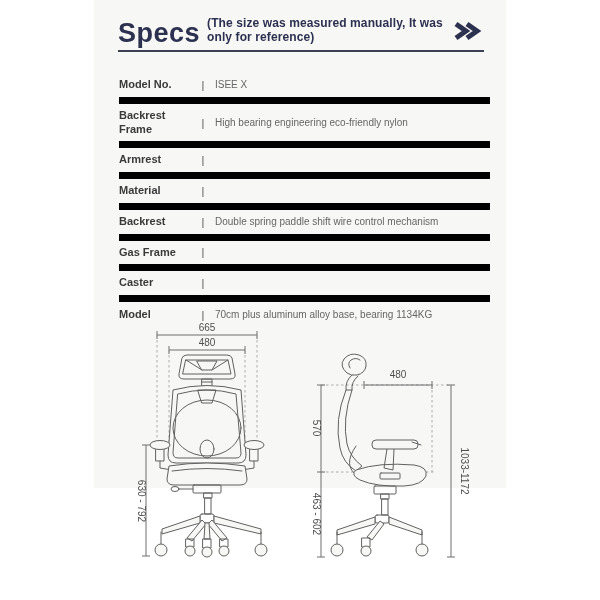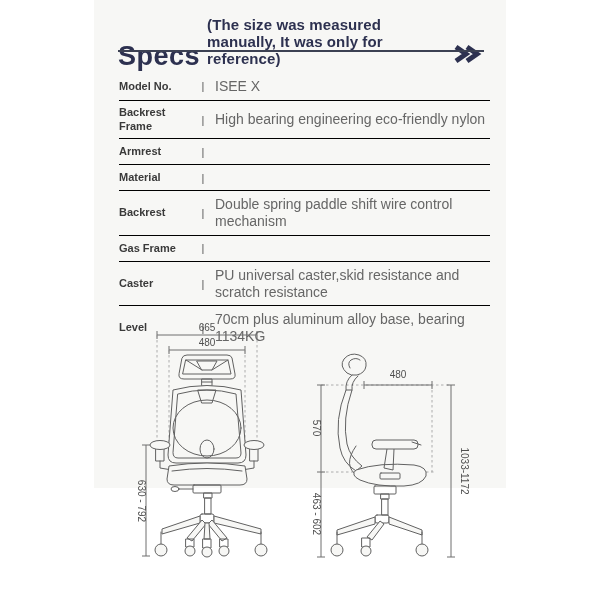--- a/index.html
+++ b/index.html
@@ -18,45 +18,45 @@
   
   .header {
     position:absolute; left:24px; right:22px; top:16px;
     display:flex; align-items:flex-end;
   }
   .title {
     font-size:27px; font-weight:bold; color:#2d3150;
     line-height:1; letter-spacing:0.5px;
   }
   .subtitle {
-    font-size:15px; font-weight:bold; color:#2d3150;
+    font-size:12px; font-weight:bold; color:#2d3150;
     margin-left:7px; margin-bottom:3px; letter-spacing:0.1px;
   }
   .chevron-wrap { margin-left:auto; margin-bottom:1px; }
   .header-rule {
     position:absolute; left:24px; right:22px; top:50px;
     border-bottom:2px solid #3c4153;
   }
   
   .spec-table { position:absolute; left:25px; right:16px; top:73px; }
   .spec-row {
     display:flex; align-items:center;
-    border-bottom:1px solid #000000;
+    border-bottom:7px solid #000000;
     padding:5px 0; min-height:26px;
   }
   .spec-row:last-child { border-bottom:none; }
   .spec-label {
     width:72px; flex:0 0 72px;
     font-size:11px; font-weight:bold; color:#3a3a3a; line-height:1.25;
   }
   .spec-sep {
     width:24px; flex:0 0 24px; text-align:center;
     color:#555; font-size:11px;
   }
-  .spec-value { flex:1; font-size:14px; color:#666; line-height:1.2; }
+  .spec-value { flex:1; font-size:10px; color:#666; line-height:1.2; }
   
   .diagram { position:absolute; left:0; top:318px; }
   .outline { fill:none; stroke:#616161; stroke-width:1; stroke-linejoin:round; stroke-linecap:round; }
   .fillshape { fill:#f7f7f5; stroke:#616161; stroke-width:1; stroke-linejoin:round; }
   .dim  { stroke:#6e6e6e; stroke-width:1; }
   .dash { stroke:#9a9a9a; stroke-width:0.8; stroke-dasharray:2.5 2.5; }
   .dimtext { font-size:10px; fill:#4f4f4f; }
 </style>
 </head>
 <body>
@@ -99,24 +99,23 @@
       <div class="spec-sep">|</div>
       <div class="spec-value">Double spring paddle shift wire control mechanism</div>
     </div>
     <div class="spec-row">
       <div class="spec-label">Gas Frame</div>
       <div class="spec-sep">|</div>
     </div>
     <div class="spec-row">
       <div class="spec-label">Caster</div>
       <div class="spec-sep">|</div>
-      <div class="spec-value">PU universal caster,skid resistance and scratch resistance</div>
-    </div>
-    <div class="spec-row">
-      <div class="spec-label">Level</div>
+    </div>
+    <div class="spec-row">
+      <div class="spec-label">Model</div>
       <div class="spec-sep">|</div>
       <div class="spec-value">70cm plus aluminum alloy base, bearing 1134KG</div>
     </div>
   </div>
 
   <svg class="diagram" width="412" height="282" viewBox="0 0 412 282">
 
     <g>
 
       <text x="113" y="13" text-anchor="middle" class="dimtext">665</text>

